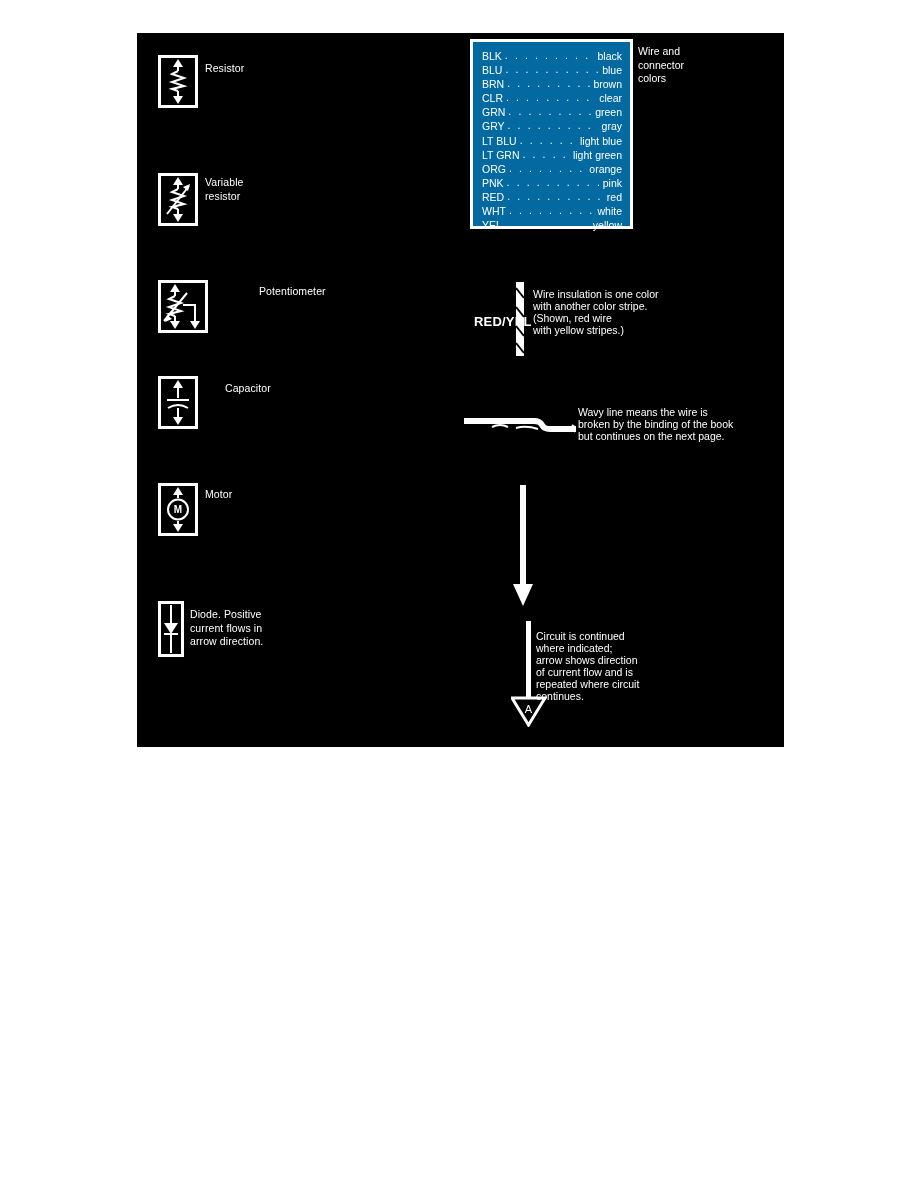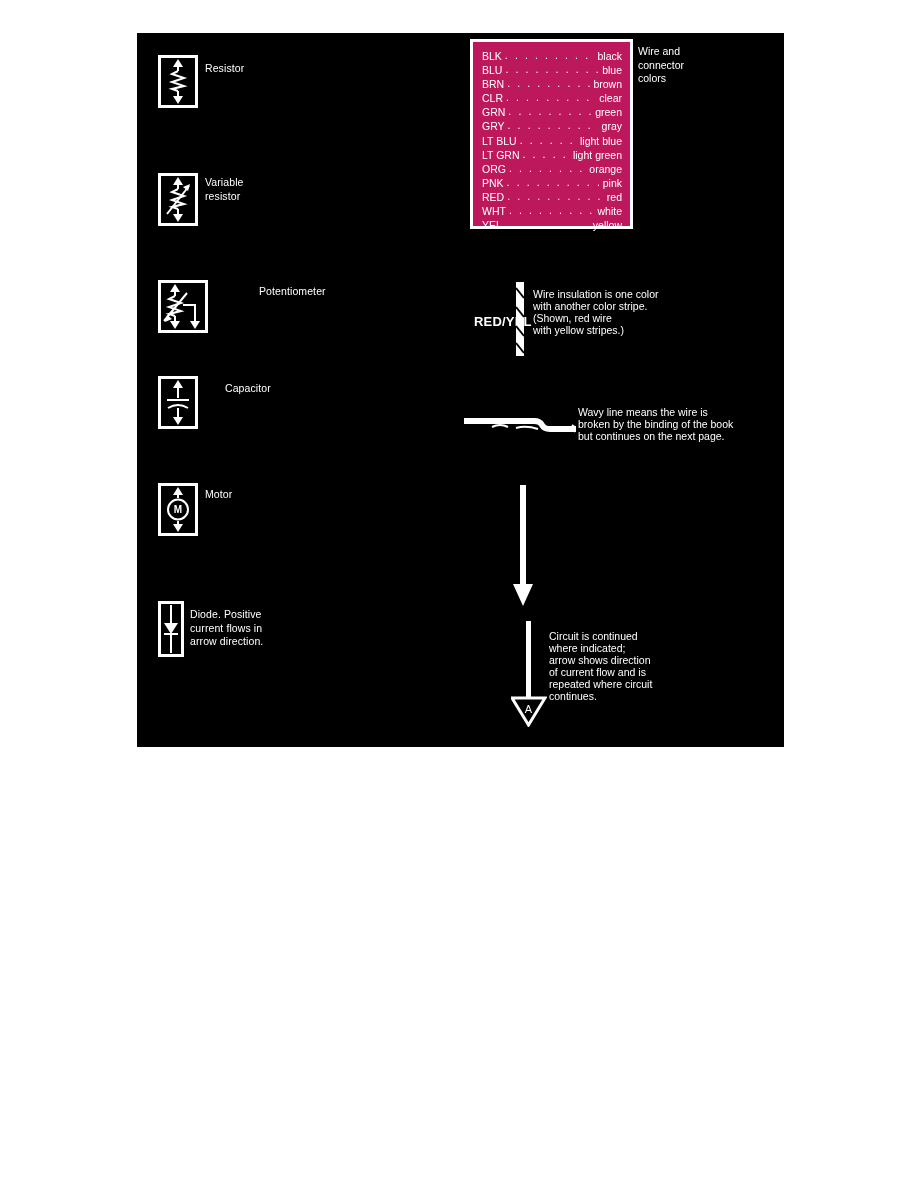--- a/index.html
+++ b/index.html
@@ -51,21 +51,21 @@
 
   
   #wire-color-box {
     position: absolute;
     left: 333px;
     top: 6px;
     width: 163px;
     height: 190px;
     border: 3px solid #ffffff;
     box-sizing: border-box;
-    background: #be185d;
+    background: #0369a1;
     padding: 7px 8px 6px 9px;
   }
   .color-row {
     display: flex;
     align-items: baseline;
     font-size: 10.5px;
     line-height: 14.1px;
     white-space: nowrap;
     color: #ffffff;
   }
@@ -317,20 +317,20 @@
 
 
   <div class="abs" style="left:374px; top:588px;">
     <svg width="36" height="106" viewBox="0 0 36 106">
       <rect x="15" y="0" width="5" height="76" fill="#ffffff"></rect>
       <polygon points="17.5,104 1,77 34,77" fill="none" stroke="#ffffff" stroke-width="3"></polygon>
       <text x="17.5" y="92" text-anchor="middle" fill="#ffffff" font-family="Liberation Sans, sans-serif" font-size="11">A</text>
     </svg>
   </div>
 
-  <div class="note-text" style="left:412px; top:597px; width:200px;">Circuit is continued
+  <div class="note-text" style="left:399px; top:597px; width:200px;">Circuit is continued
 where indicated;
 arrow shows direction
 of current flow and is
 repeated where circuit
 continues.</div>
 
 </div>
 
 </body></html>

